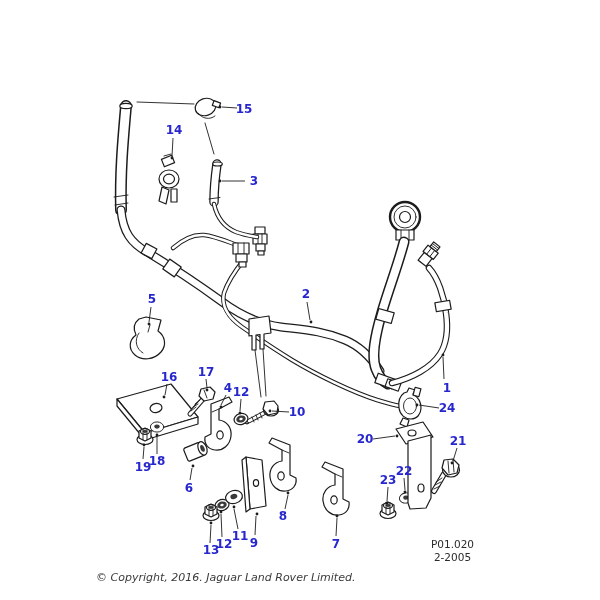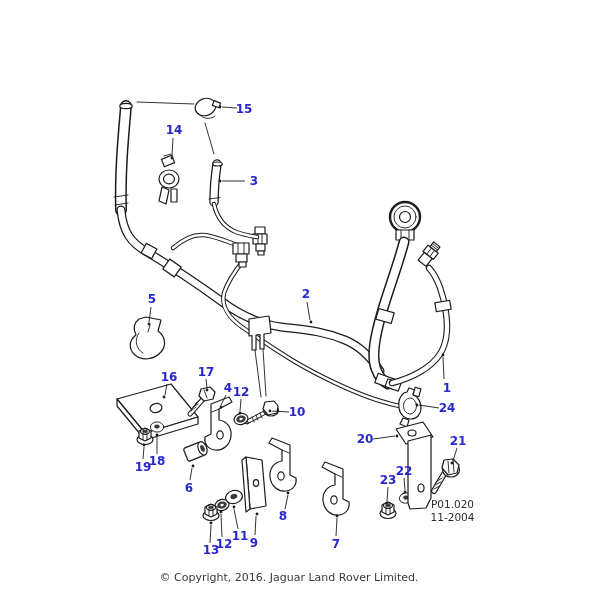--- a/index.html
+++ b/index.html
@@ -7,24 +7,24 @@
          font-family:"DejaVu Sans",sans-serif;}
   .stage svg{position:absolute;left:0;top:0;}
   
   .o{stroke:#1c1c1c;fill:none;stroke-linecap:round;}
   .i{stroke:#ffffff;fill:none;stroke-linecap:round;}
   .p{fill:#ffffff;stroke:#1c1c1c;stroke-width:1.2;stroke-linejoin:round;}
   .d{fill:none;stroke:#1c1c1c;stroke-width:0.9;stroke-linecap:round;}
   .dk{fill:#3a3a3a;stroke:none;}
   #callouts text{font-family:"DejaVu Sans",sans-serif;font-size:12px;font-weight:bold;
                  text-anchor:middle;}
-  .code-block{position:absolute;left:380px;top:498px;width:145px;text-align:center;
+  .code-block{position:absolute;left:380px;top:538px;width:145px;text-align:center;
               font-size:10.5px;line-height:13px;color:#2b2b2b;}
-  .copyright{position:absolute;left:89px;top:571px;width:400px;text-align:center;
-             font-size:11px;color:#3a3a3a;}
+  .copyright{position:absolute;left:96px;top:571px;width:400px;text-align:left;
+             font-size:11px;color:#3a3a3a;font-style:italic;}
 </style>
 </head>
 <body>
 
 <div class="stage">
 
   <svg id="diagram-svg" width="600" height="600" viewBox="0 0 600 600">
 
     <defs>
       <g id="fnut">
@@ -321,17 +321,17 @@
         <circle cx="387" cy="503" r="1.4" fill="#1c1c1c"></circle>
         <text x="388" y="484" fill="#2727cd">23</text>
         <line x1="439" y1="408" x2="419" y2="405" stroke="#1c1c1c" stroke-width="0.9"></line>
         <circle cx="417" cy="405" r="1.4" fill="#1c1c1c"></circle>
         <text x="447" y="412" fill="#2727cd">24</text>
       </g>
   </svg>
 
   <div class="code-block">
     <div>P01.020</div>
-    <div>11-2004</div>
+    <div>2-2005</div>
   </div>
 
   <div class="copyright">© Copyright, 2016. Jaguar Land Rover Limited.</div>
 </div>
 
 </body></html>

